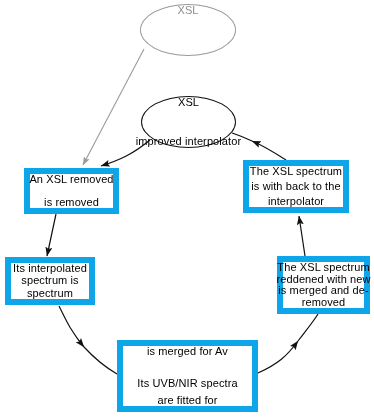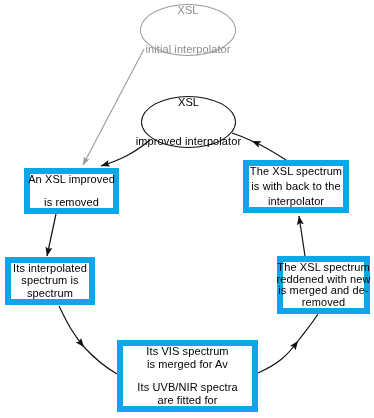--- a/index.html
+++ b/index.html
@@ -60,30 +60,29 @@
     <path d="M298,341 C308,328 313,322 318,314" fill="none" stroke="#111111" stroke-width="1.2"></path>
 
     <path d="M305,256 L299,216" fill="none" stroke="#111111" stroke-width="1.2" marker-end="url(#ah-dark)"></path>
 
     <path d="M286,160 C272,151 264,146 252,141" fill="none" stroke="#111111" stroke-width="1.2" marker-end="url(#ah-dark)"></path>
     <path d="M252,141 C243,137 238,135 232,133" fill="none" stroke="#111111" stroke-width="1.2"></path>
   </svg>
 
   <div class="node ellipse faint" style="left:140px;top:4px;width:96px;height:52px;">
     <span class="line">XSL</span>
-    <span class="line">initial interpolator</span>
   </div>
 
   <div class="node ellipse" style="left:141px;top:96px;width:95px;height:52px;">
     <span class="line">XSL</span>
     <span class="line">improved interpolator</span>
   </div>
 
   <div class="node box" style="left:24px;top:168px;width:95px;height:46px;">
-    <span class="line">An XSL improved</span>
+    <span class="line">An XSL removed</span>
     <span class="line">is removed</span>
   </div>
 
   <div class="node box" style="left:243px;top:160px;width:106px;height:53px;">
     <span class="line">The XSL spectrum</span>
     <span class="line">is with back to the</span>
     <span class="line">interpolator</span>
   </div>
 
   <div class="node box" style="left:5px;top:257px;width:90px;height:48px;">
@@ -93,20 +92,19 @@
   </div>
 
   <div class="node box" style="left:277px;top:256px;width:93px;height:58px;">
     <span class="line">The XSL spectrum</span>
     <span class="line">reddened with new</span>
     <span class="line">is merged and de-</span>
     <span class="line">removed</span>
   </div>
 
   <div class="node box" style="left:117px;top:340px;width:141px;height:72px;">
-    <span class="line">Its VIS spectrum</span>
     <span class="line">is merged for Av</span>
     <span class="spacer"></span>
     <span class="line">Its UVB/NIR spectra</span>
     <span class="line">are fitted for</span>
   </div>
 
 </div>
 
 </body></html>

